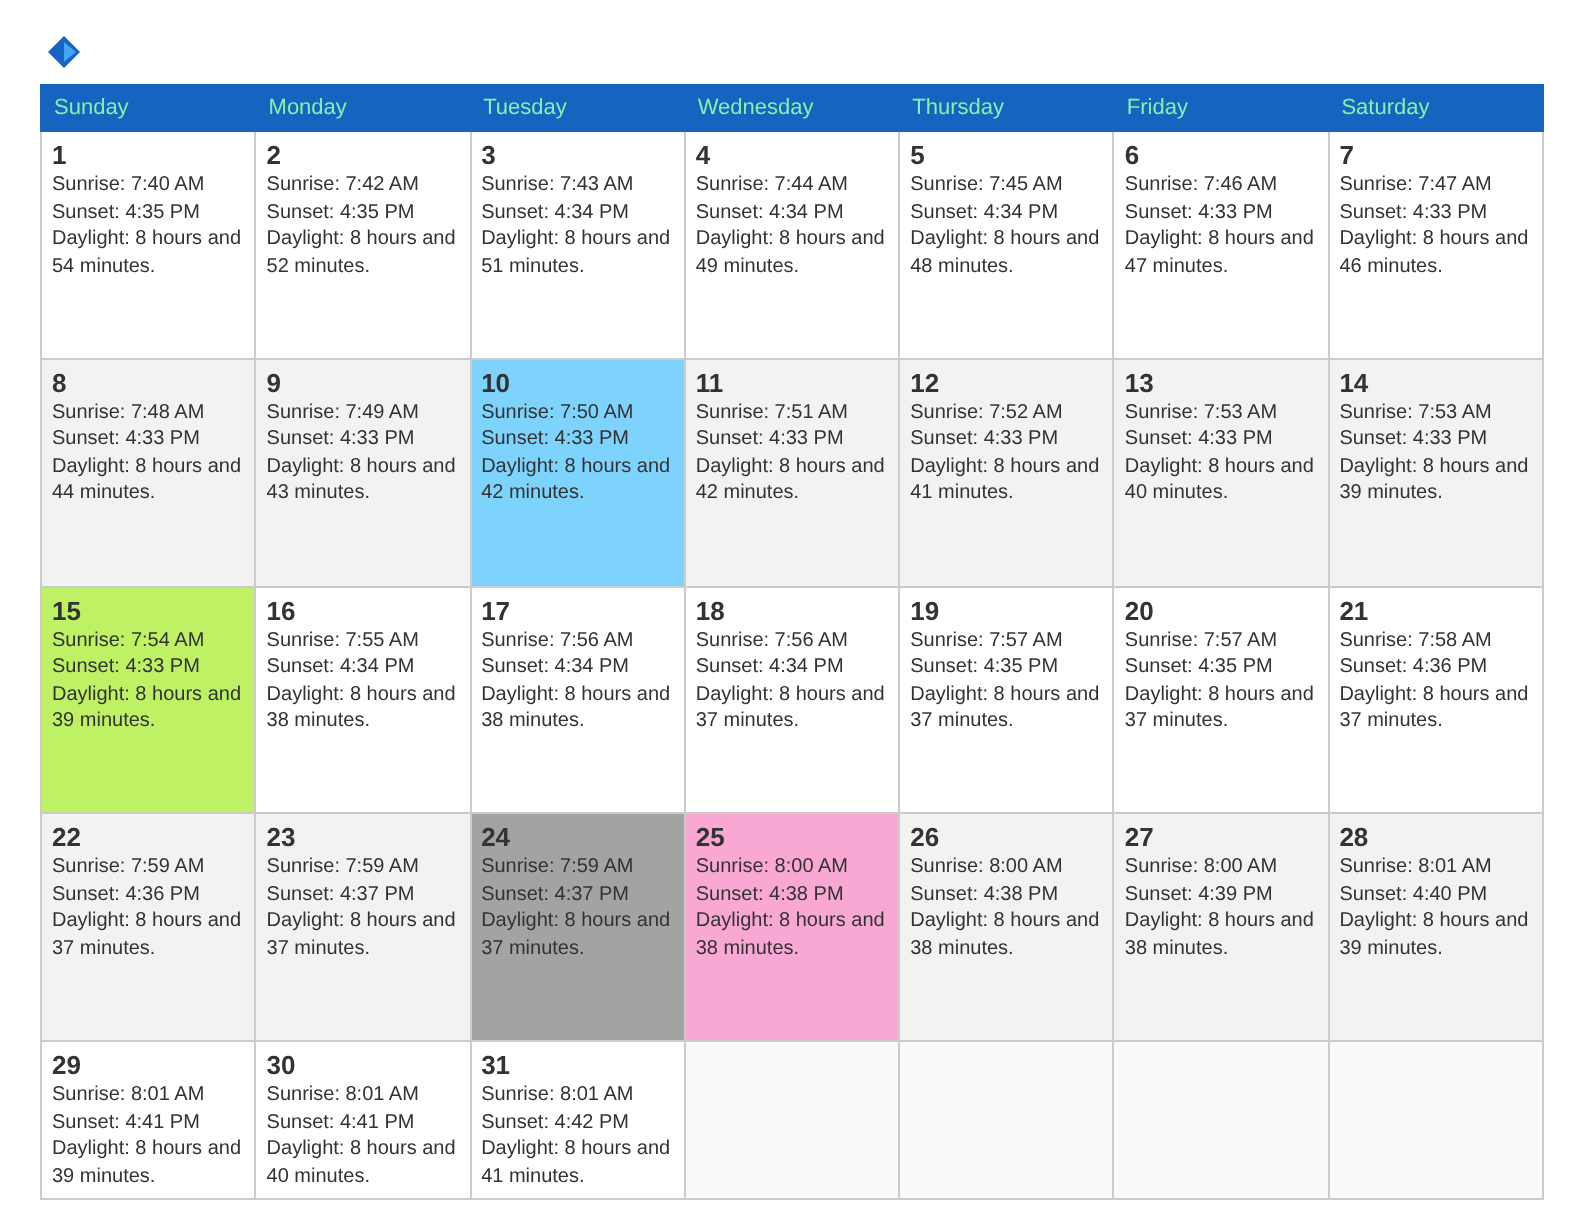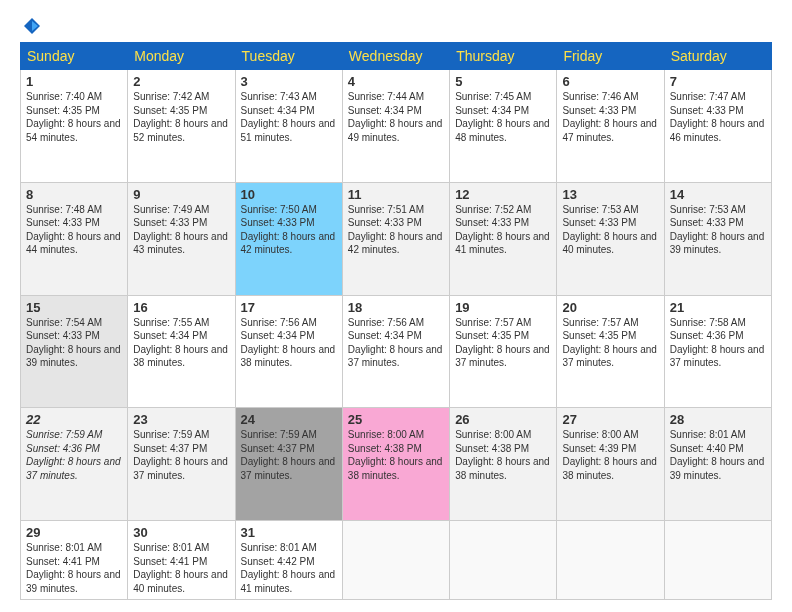--- a/index.html
+++ b/index.html
@@ -63,24 +63,24 @@
       margin-top: 2px;
     }
     .calendar {
       flex: 1;
       border-collapse: collapse;
       width: 100%;
       font-size: 10.5px;
     }
     .calendar th {
       background: #1565C0;
-      color: #fde047;
+      color: #86efac;
       text-align: left;
       padding: 5px 6px;
-      font-size: 14px;
+      font-size: 11px;
       font-weight: normal;
       border: 1px solid #1565C0;
     }
     .calendar td {
       border: 1px solid #ccc;
       vertical-align: top;
       padding: 4px 5px;
       width: 14.28%;
       background: #fff;
     }
@@ -198,21 +198,21 @@
           <td style="background: rgb(242, 242, 242);">
         <span class="day-num">13</span>
         <span class="day-info">Sunrise: 7:53 AM<br>Sunset: 4:33 PM<br>Daylight: 8 hours and 40 minutes.</span>
       </td>
           <td style="background: rgb(242, 242, 242);">
         <span class="day-num">14</span>
         <span class="day-info">Sunrise: 7:53 AM<br>Sunset: 4:33 PM<br>Daylight: 8 hours and 39 minutes.</span>
       </td>
         </tr>
         <tr>
-          <td style="background: #e5e5e5;">
+          <td style="background: #bef264;">
         <span class="day-num">15</span>
         <span class="day-info">Sunrise: 7:54 AM<br>Sunset: 4:33 PM<br>Daylight: 8 hours and 39 minutes.</span>
       </td>
           <td style="background: rgb(255, 255, 255);">
         <span class="day-num">16</span>
         <span class="day-info">Sunrise: 7:55 AM<br>Sunset: 4:34 PM<br>Daylight: 8 hours and 38 minutes.</span>
       </td>
           <td style="background: rgb(255, 255, 255);">
         <span class="day-num">17</span>
         <span class="day-info">Sunrise: 7:56 AM<br>Sunset: 4:34 PM<br>Daylight: 8 hours and 38 minutes.</span>
@@ -228,21 +228,21 @@
           <td style="background: rgb(255, 255, 255); margin-top: 46px;">
         <span class="day-num">20</span>
         <span class="day-info">Sunrise: 7:57 AM<br>Sunset: 4:35 PM<br>Daylight: 8 hours and 37 minutes.</span>
       </td>
           <td style="background: rgb(255, 255, 255);">
         <span class="day-num">21</span>
         <span class="day-info">Sunrise: 7:58 AM<br>Sunset: 4:36 PM<br>Daylight: 8 hours and 37 minutes.</span>
       </td>
         </tr>
         <tr>
-          <td style="background: rgb(242, 242, 242); font-style: italic;">
+          <td style="background: rgb(242, 242, 242);">
         <span class="day-num">22</span>
         <span class="day-info">Sunrise: 7:59 AM<br>Sunset: 4:36 PM<br>Daylight: 8 hours and 37 minutes.</span>
       </td>
           <td style="background: rgb(242, 242, 242);">
         <span class="day-num">23</span>
         <span class="day-info">Sunrise: 7:59 AM<br>Sunset: 4:37 PM<br>Daylight: 8 hours and 37 minutes.</span>
       </td>
           <td style="background: #a3a3a3;">
         <span class="day-num">24</span>
         <span class="day-info">Sunrise: 7:59 AM<br>Sunset: 4:37 PM<br>Daylight: 8 hours and 37 minutes.</span>

